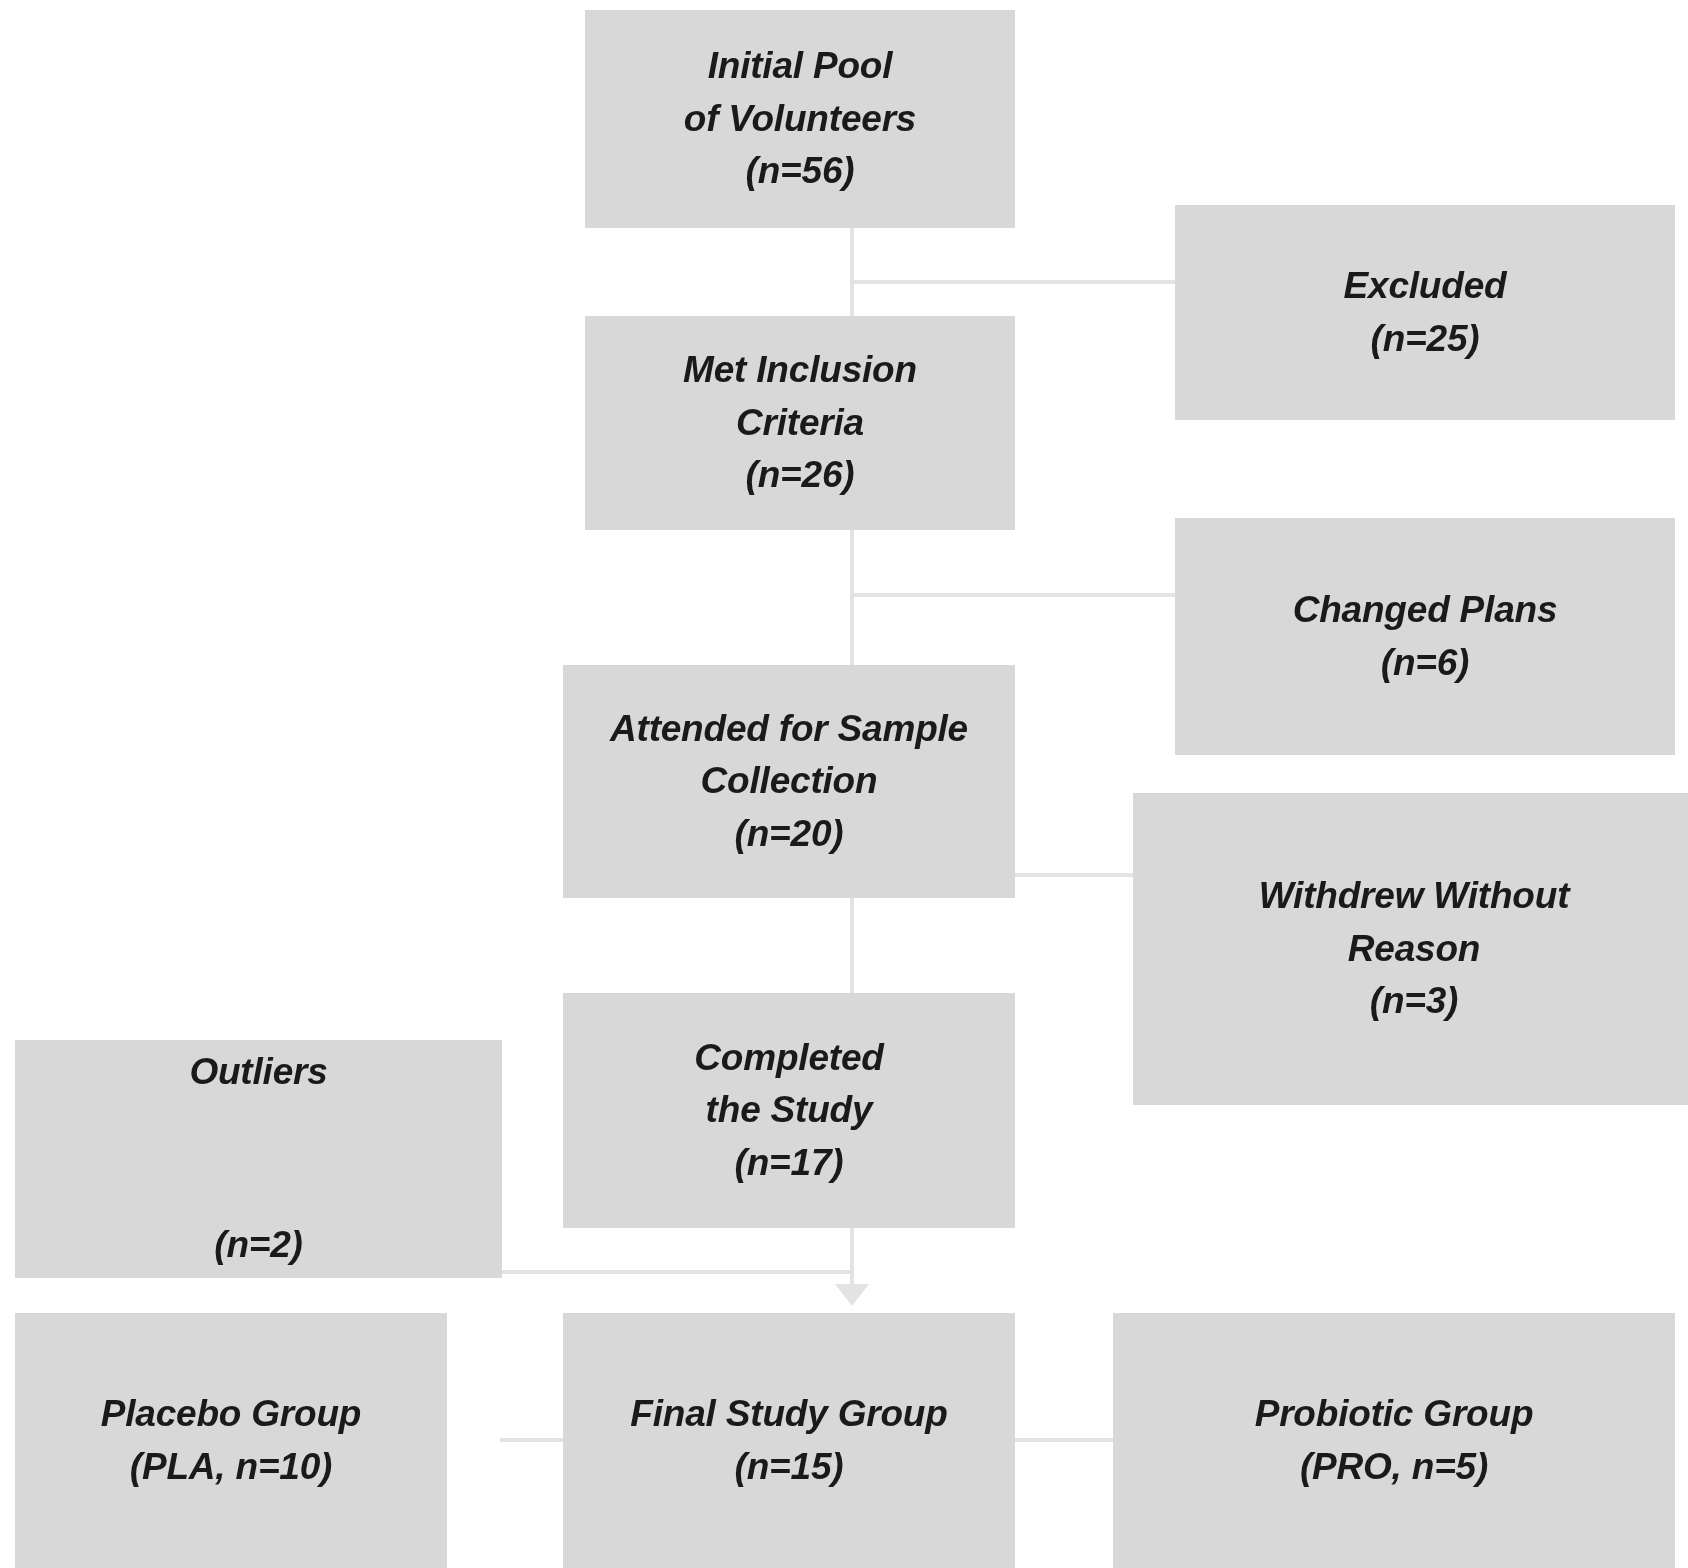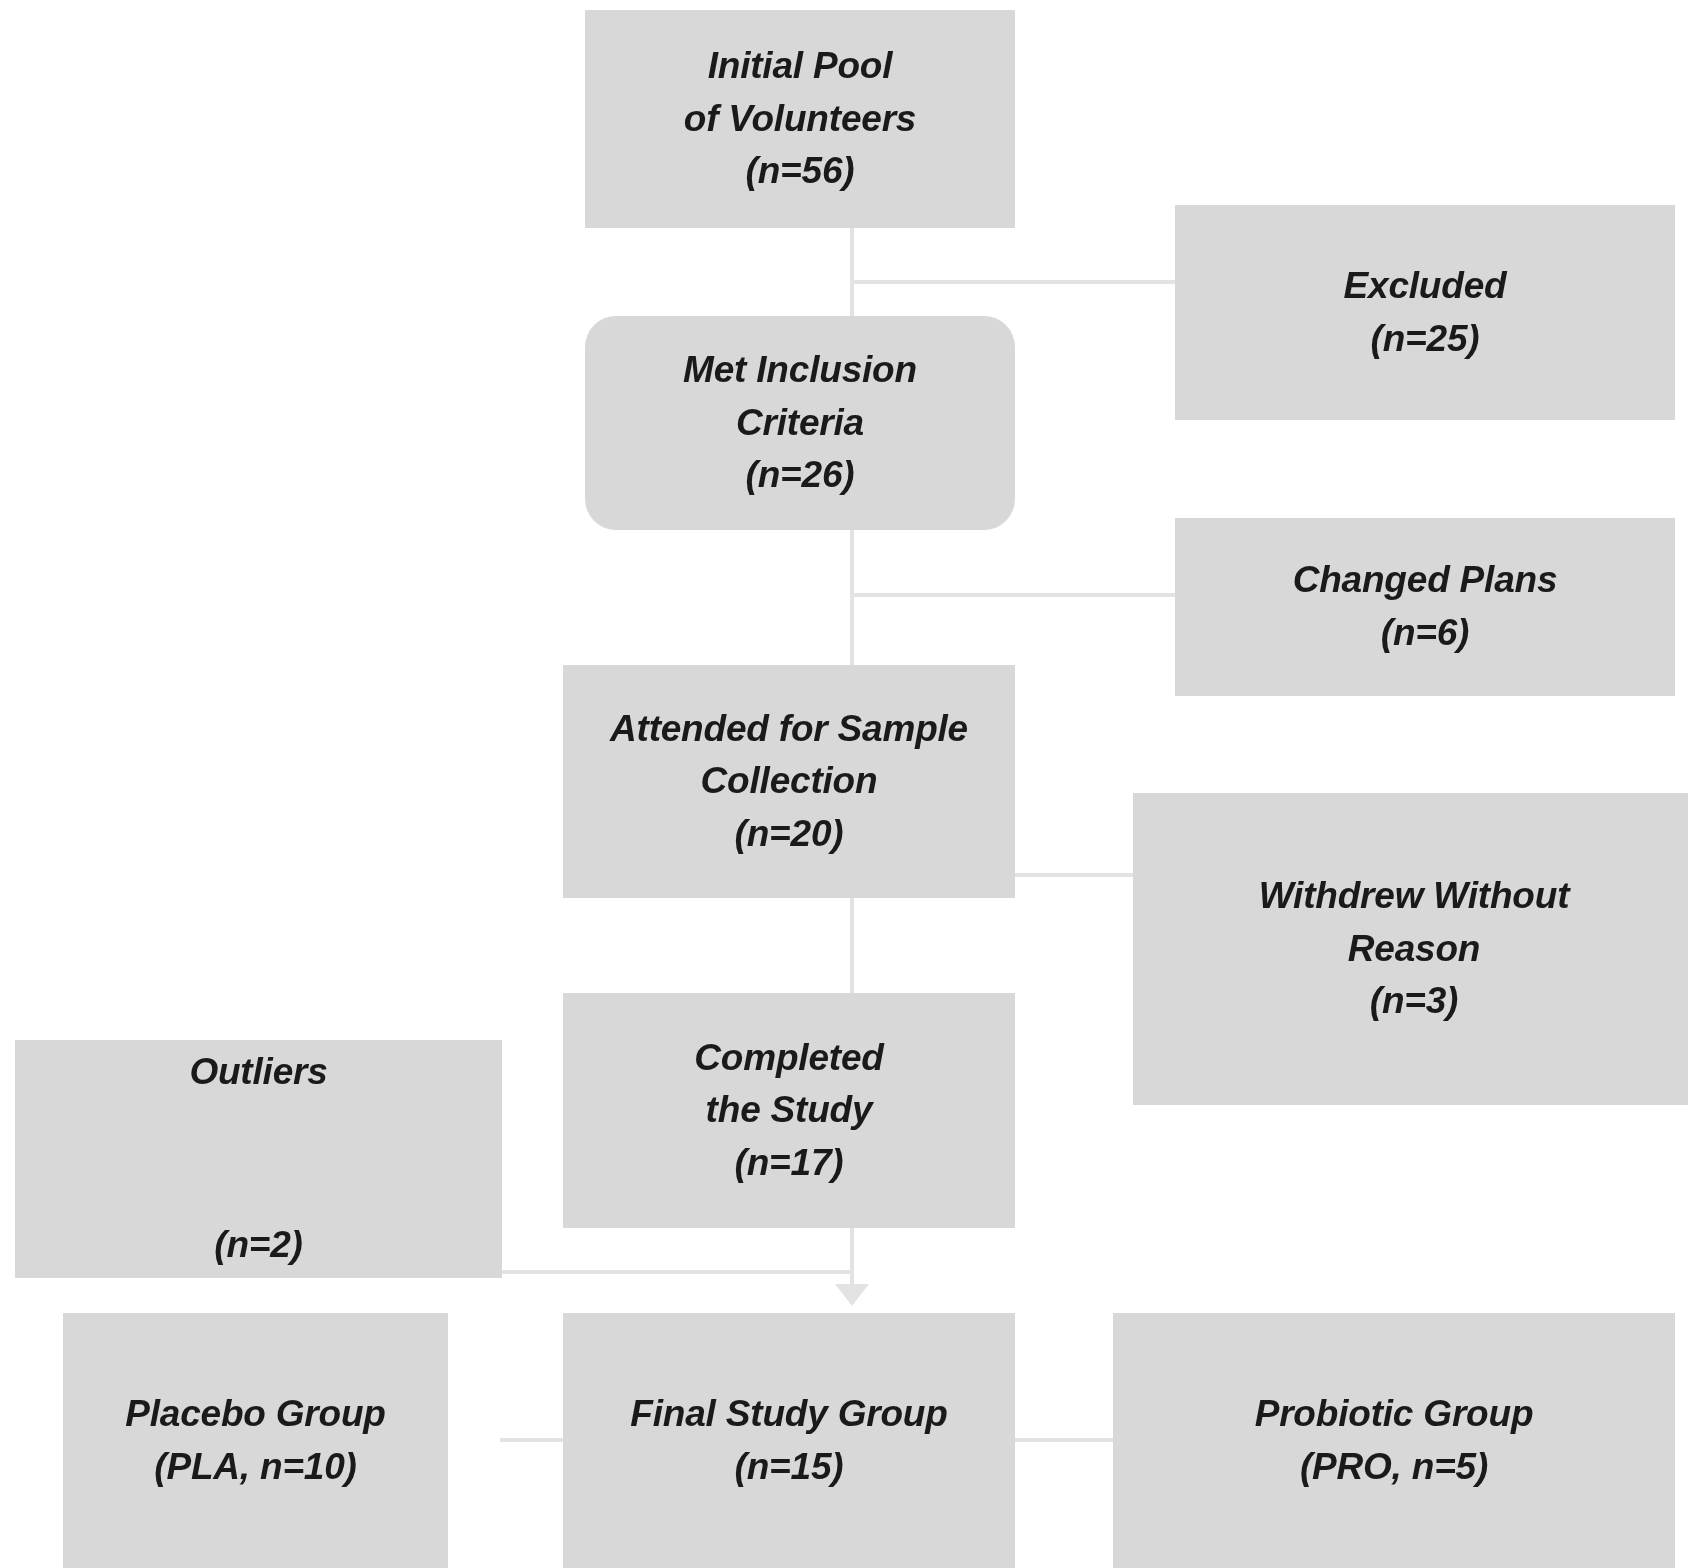--- a/index.html
+++ b/index.html
@@ -84,21 +84,21 @@
 
   <div class="line line-h" style="left:500px; top:1438px; width:88px;"></div>
   <div class="line line-h" style="left:1013px; top:1438px; width:165px;"></div>
 
   <div class="box" style="left:585px; top:10px; width:430px; height:218px;">
     <span class="ln">Initial Pool</span>
     <span class="ln">of Volunteers</span>
     <span class="ln">(n=56)</span>
   </div>
 
-  <div class="box" style="left:585px; top:316px; width:430px; height:214px;border-radius:31px;">
+  <div class="box" style="left:585px; top:316px; width:430px; height:214px;">
     <span class="ln">Met Inclusion</span>
     <span class="ln">Criteria</span>
     <span class="ln">(n=26)</span>
   </div>
 
   <div class="box" style="left:563px; top:665px; width:452px; height:233px;">
     <span class="ln">Attended for Sample</span>
     <span class="ln">Collection</span>
     <span class="ln">(n=20)</span>
   </div>
@@ -112,39 +112,39 @@
   <div class="box" style="left:563px; top:1313px; width:452px; height:255px;">
     <span class="ln">Final Study Group</span>
     <span class="ln">(n=15)</span>
   </div>
 
   <div class="box" style="left:1175px; top:205px; width:500px; height:215px;">
     <span class="ln">Excluded</span>
     <span class="ln">(n=25)</span>
   </div>
 
-  <div class="box" style="left:1175px; top:518px; width:500px; height:178px;">
+  <div class="box" style="left:1175px; top:518px; width:500px; height:237px;">
     <span class="ln">Changed Plans</span>
     <span class="ln">(n=6)</span>
   </div>
 
   <div class="box" style="left:1113px; top:793px; width:562px; height:312px;margin-left:20px;">
     <span class="ln">Withdrew Without</span>
     <span class="ln">Reason</span>
     <span class="ln">(n=3)</span>
   </div>
 
   <div class="box" style="left:1113px; top:1313px; width:562px; height:255px;align-items:center;">
     <span class="ln">Probiotic Group</span>
     <span class="ln">(PRO, n=5)</span>
   </div>
 
   <div class="box" style="left:15px; top:1040px; width:487px; height:238px;justify-content:space-between;">
     <span class="ln">Outliers</span>
     <span class="ln">(n=2)</span>
   </div>
 
-  <div class="box" style="left:15px; top:1313px; width:385px; height:255px;margin-left:48px;">
+  <div class="box" style="left:15px; top:1313px; width:432px; height:255px;">
     <span class="ln">Placebo Group</span>
     <span class="ln">(PLA, n=10)</span>
   </div>
 
 </div>
 
 </body></html>

